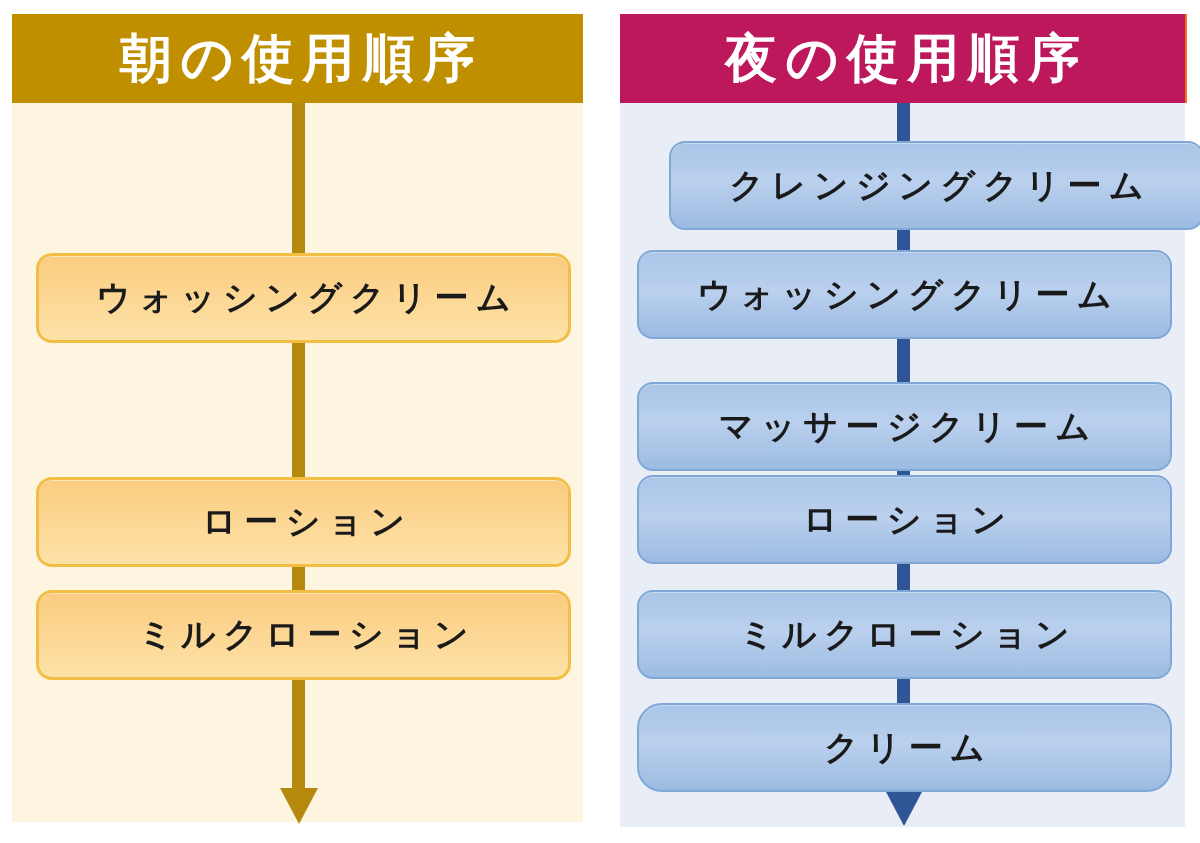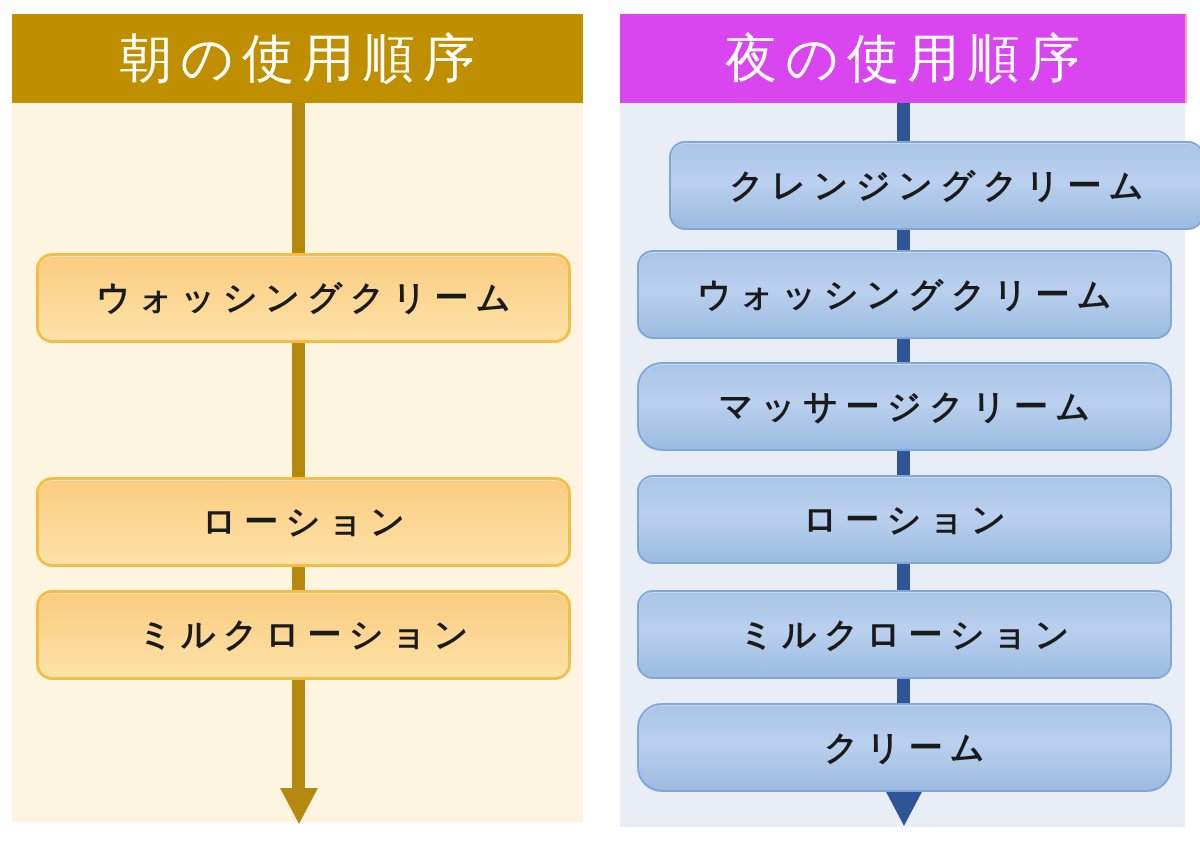--- a/index.html
+++ b/index.html
@@ -7,26 +7,26 @@
     width:1200px;height:843px;position:relative;background:#FFFFFF;
     font-family:"DejaVu Sans","Liberation Sans",sans-serif;
     overflow:hidden;
   }
   .panel{position:absolute;top:14px;}
   .panel-morning{left:12px;width:571px;height:808px;}
   .panel-night{left:620px;width:565px;height:813px;}
   .panel-header{
     position:absolute;left:0;top:0;width:100%;height:89px;
     display:flex;align-items:center;justify-content:center;
-    color:#FFFFFF;font-size:52px;font-weight:normal;
+    color:#FFFFFF;font-size:52px;font-weight:bold;
     letter-spacing:0.16em;text-indent:0.16em;
     z-index:3;
   }
   .panel-morning .panel-header{background:#BF8F00;}
-  .panel-night .panel-header{background:#d946ef;border-right:2px solid #fca5a5;}
+  .panel-night .panel-header{background:#be185d;border-right:2px solid #f97316;}
   .panel-body{position:absolute;left:0;top:89px;width:100%;z-index:0;}
   .panel-morning .panel-body{height:719px;background:#FDF5E0;}
   .panel-night .panel-body{height:724px;background:#E9EDF6;}
   .arrow-stem{position:absolute;width:13px;z-index:1;}
   .panel-morning .arrow-stem{left:280px;top:89px;height:687px;background:#B5890E;}
   .panel-night .arrow-stem{left:277px;top:89px;height:689px;background:#2F5597;}
   .arrow-head{
     position:absolute;width:0;height:0;z-index:1;
     border-left:19px solid transparent;border-right:19px solid transparent;
   }
@@ -44,21 +44,21 @@
     background:linear-gradient(180deg,#FACC80 0%,#FCD896 55%,#FDE2A8 100%);
     box-shadow:inset 0 1px 0 rgba(255,255,255,0.45);
   }
   .panel-night .step-box{
     left:17px;width:531px;height:85px;
     border:2px solid #7FA8D9;
     background:linear-gradient(180deg,#A9C5E7 0%,#BAD0EE 45%,#9CBBE1 100%);
     box-shadow:inset 0 1px 0 rgba(255,255,255,0.35);
   }
   .m-box-0{top:239px;} .m-box-1{top:463px;} .m-box-2{top:576px;}
-  .n-box-0{top:127px;margin-left:32px;} .n-box-1{top:236px;} .n-box-2{top:348px;border-radius:25px;}
+  .n-box-0{top:127px;margin-left:32px;} .n-box-1{top:236px;} .n-box-2{top:368px;}
   .n-box-3{top:461px;} .n-box-4{top:576px;} .n-box-5{top:689px;border-radius:25px;}
 </style>
 </head>
 <body>
 
 <div class="panel panel-morning">
   <div class="panel-header">朝の使用順序</div>
   <div class="panel-body"></div>
   <div class="arrow-stem"></div>
   <div class="arrow-head"></div>

